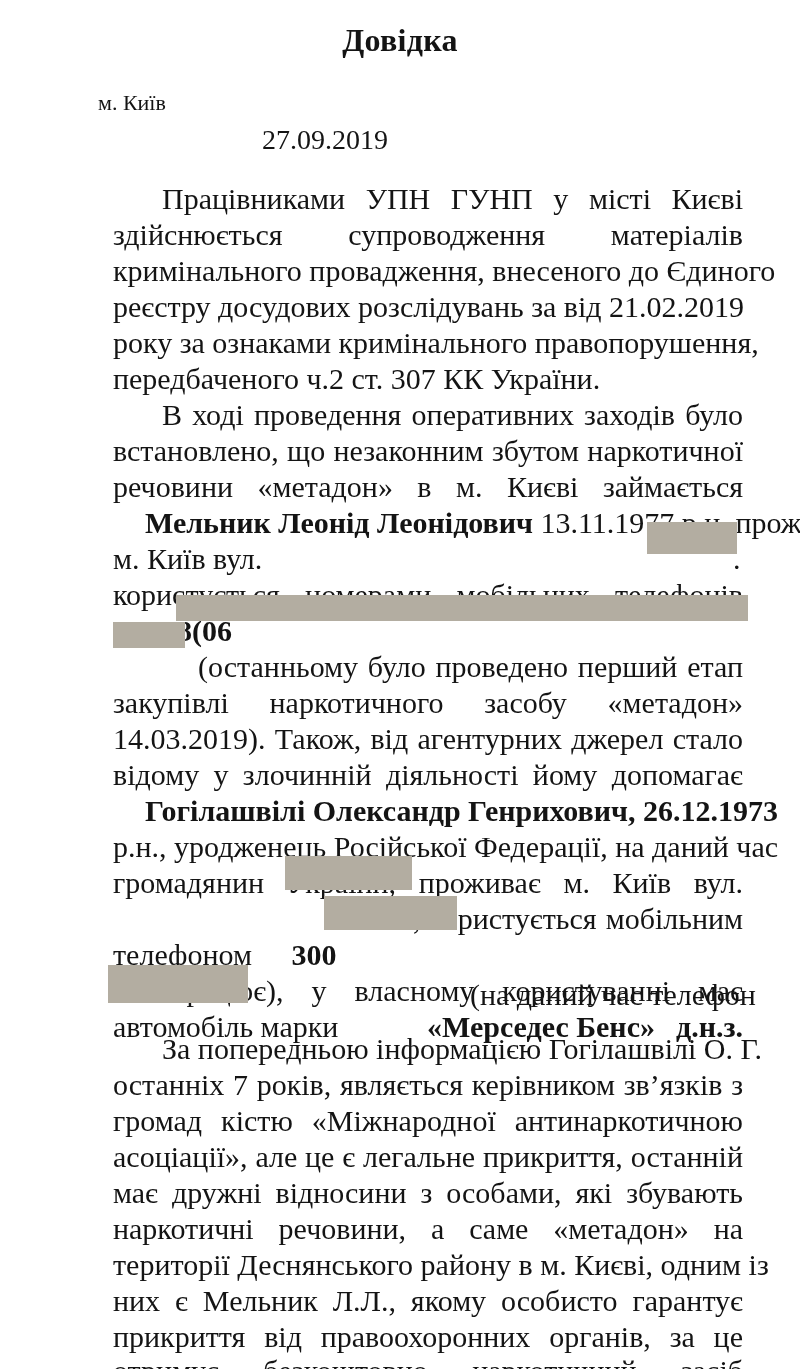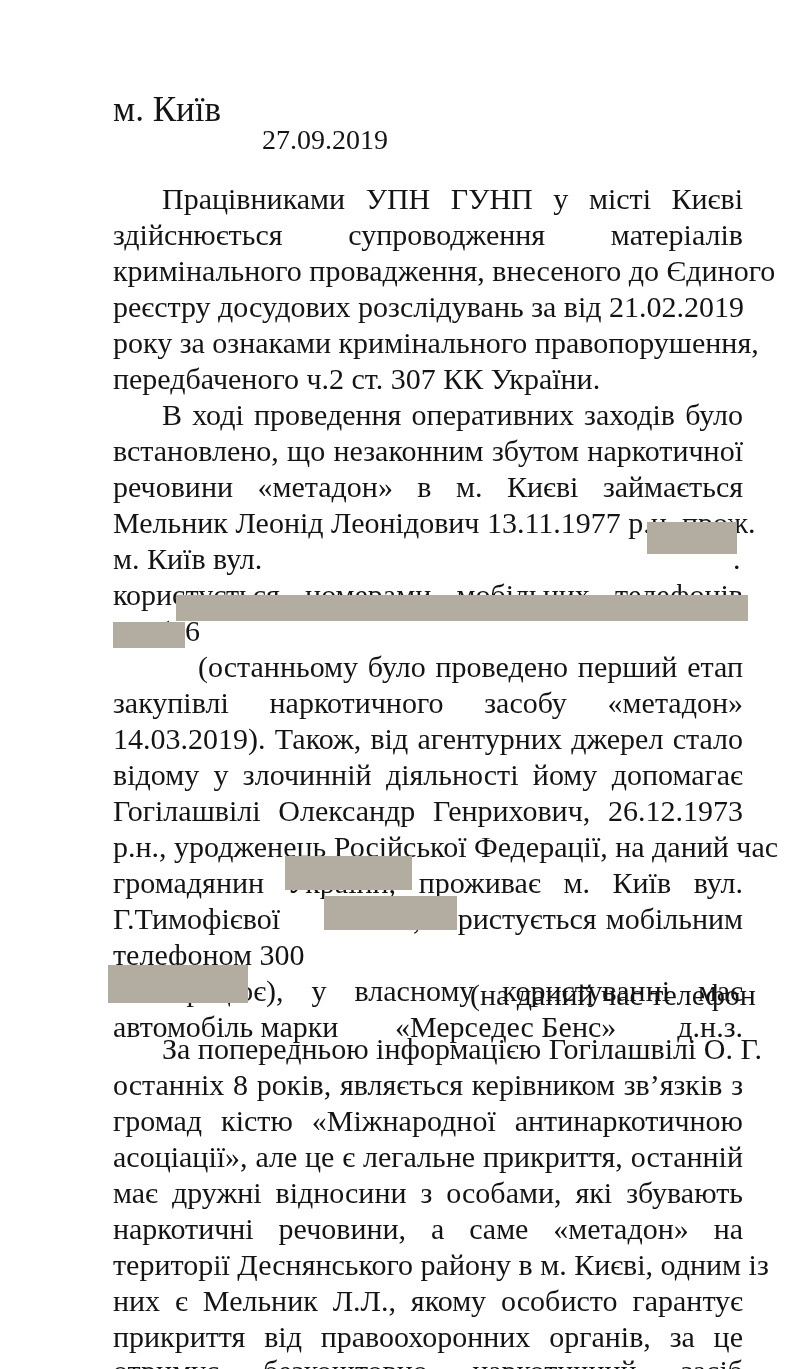--- a/index.html
+++ b/index.html
@@ -1,34 +1,35 @@
 <!DOCTYPE html>
 <html><head>
 <meta charset="utf-8">
 <style>
   html, body { margin: 0; padding: 0; background: #ffffff; }
   body { width: 800px; height: 1369px; overflow: hidden; position: relative;
          font-family: "Liberation Serif", "DejaVu Serif", serif; color: #141414; }
   .page { position: absolute; left: 0; top: 0; width: 800px; height: 1369px; background: #fff; }
   .title { position: absolute; top: 22px; left: 0; width: 800px; text-align: center;
            font-weight: bold; font-size: 32px; letter-spacing: 0.3px; }
-  .city { position: absolute; left: 113px; top: 90px; font-size: 35px; text-align: center; }
+  .city { position: absolute; left: 98px; top: 90px; font-size: 22px; text-align: center; }
   .date { position: absolute; left: 262px; top: 124px; font-size: 28px; }
   .line { position: absolute; left: 113px; width: 630px; font-size: 30px; line-height: 34px;
           white-space: nowrap; height: 34px; }
   .line.j { text-align: justify; text-align-last: justify; }
   .line.indent { left: 162px; width: 581px; }
-  .b { font-weight: normal; }
+  .b { font-weight: bold; margin-left: 32px; }
   .redact { position: absolute; background: #b3ada1; }
 </style>
 </head>
 <body>
 
 <div class="page">
 
+  <div class="title">Довідка</div>
   <div class="city">м. Київ</div>
   <div class="date">27.09.2019</div>
 
   <div>
     <div class="line j indent" style="top:182px">Працівниками УПН ГУНП у місті Києві</div>
     <div class="line j" style="top:218px">здійснюється супроводження матеріалів</div>
     <div class="line j" style="top:254px">кримінального провадження, внесеного до Єдиного</div>
     <div class="line j" style="top:290px">реєстру досудових розслідувань за від 21.02.2019</div>
     <div class="line j" style="top:326px">року за ознаками кримінального правопорушення,</div>
     <div class="line" style="top:362px">передбаченого ч.2 ст. 307 КК України.</div>
@@ -57,21 +58,20 @@
     <div class="redact" style="left:113px; top:622px; width:72px; height:26px;"></div>
 
     <div class="line j" style="top:686px">закупівлі наркотичного засобу «метадон»</div>
     <div class="line j" style="top:722px">14.03.2019). Також, від агентурних джерел стало</div>
     <div class="line j" style="top:758px">відому у злочинній діяльності йому допомагає</div>
     <div class="line j b" style="top:794px">Гогілашвілі Олександр Генрихович, 26.12.1973</div>
     <div class="line j" style="top:830px">р.н., уродженець Російської Федерації, на даний час</div>
     <div class="line j" style="top:866px">громадянин України, проживає м. Київ вул.</div>
 
     <div class="line" style="top:902px">
-      <span>Г.Тимофієвої</span>
       <span style="position:absolute; left:300px; width:330px; text-align:justify; text-align-last:justify;">, користується мобільним</span>
     </div>
     <div class="redact" style="left:285px; top:856px; width:127px; height:34px;"></div>
 
     <div class="line" style="top:938px">
       <span>телефоном </span><span class="b">300</span>
       <span style="position:absolute; left:357px;margin-top:40px;">(на даний час телефон</span>
     </div>
     <div class="redact" style="left:324px; top:896px; width:133px; height:34px;"></div>
 
@@ -79,21 +79,21 @@
     <div class="line" style="top:1010px">
       <span>автомобіль марки</span>
       <span class="b" style="position:absolute; left:282px;">«Мерседес Бенс»</span>
       <span class="b" style="position:absolute; right:0;">д.н.з.</span>
     </div>
     <div class="redact" style="left:108px; top:965px; width:140px; height:38px;"></div>
   </div>
 
   <div>
     <div class="line j indent" style="top:1032px">За попередньою інформацією Гогілашвілі О. Г.</div>
-    <div class="line j" style="top:1068px">останніх 8 років, являється керівником зв’язків з</div>
+    <div class="line j" style="top:1068px">останніх 7 років, являється керівником зв’язків з</div>
     <div class="line j" style="top:1104px">громад кістю «Міжнародної антинаркотичною</div>
     <div class="line j" style="top:1140px">асоціації», але це є легальне прикриття, останній</div>
     <div class="line j" style="top:1176px">має дружні відносини з особами, які збувають</div>
     <div class="line j" style="top:1212px">наркотичні речовини, а саме «метадон» на</div>
     <div class="line j" style="top:1248px">території Деснянського району в м. Києві, одним із</div>
     <div class="line j" style="top:1284px">них є Мельник Л.Л., якому особисто гарантує</div>
     <div class="line j" style="top:1320px">прикриття від правоохоронних органів, за це</div>
     <div class="line j" style="top:1354px">отримує безкоштовно наркотичний засіб</div>
   </div>
 

